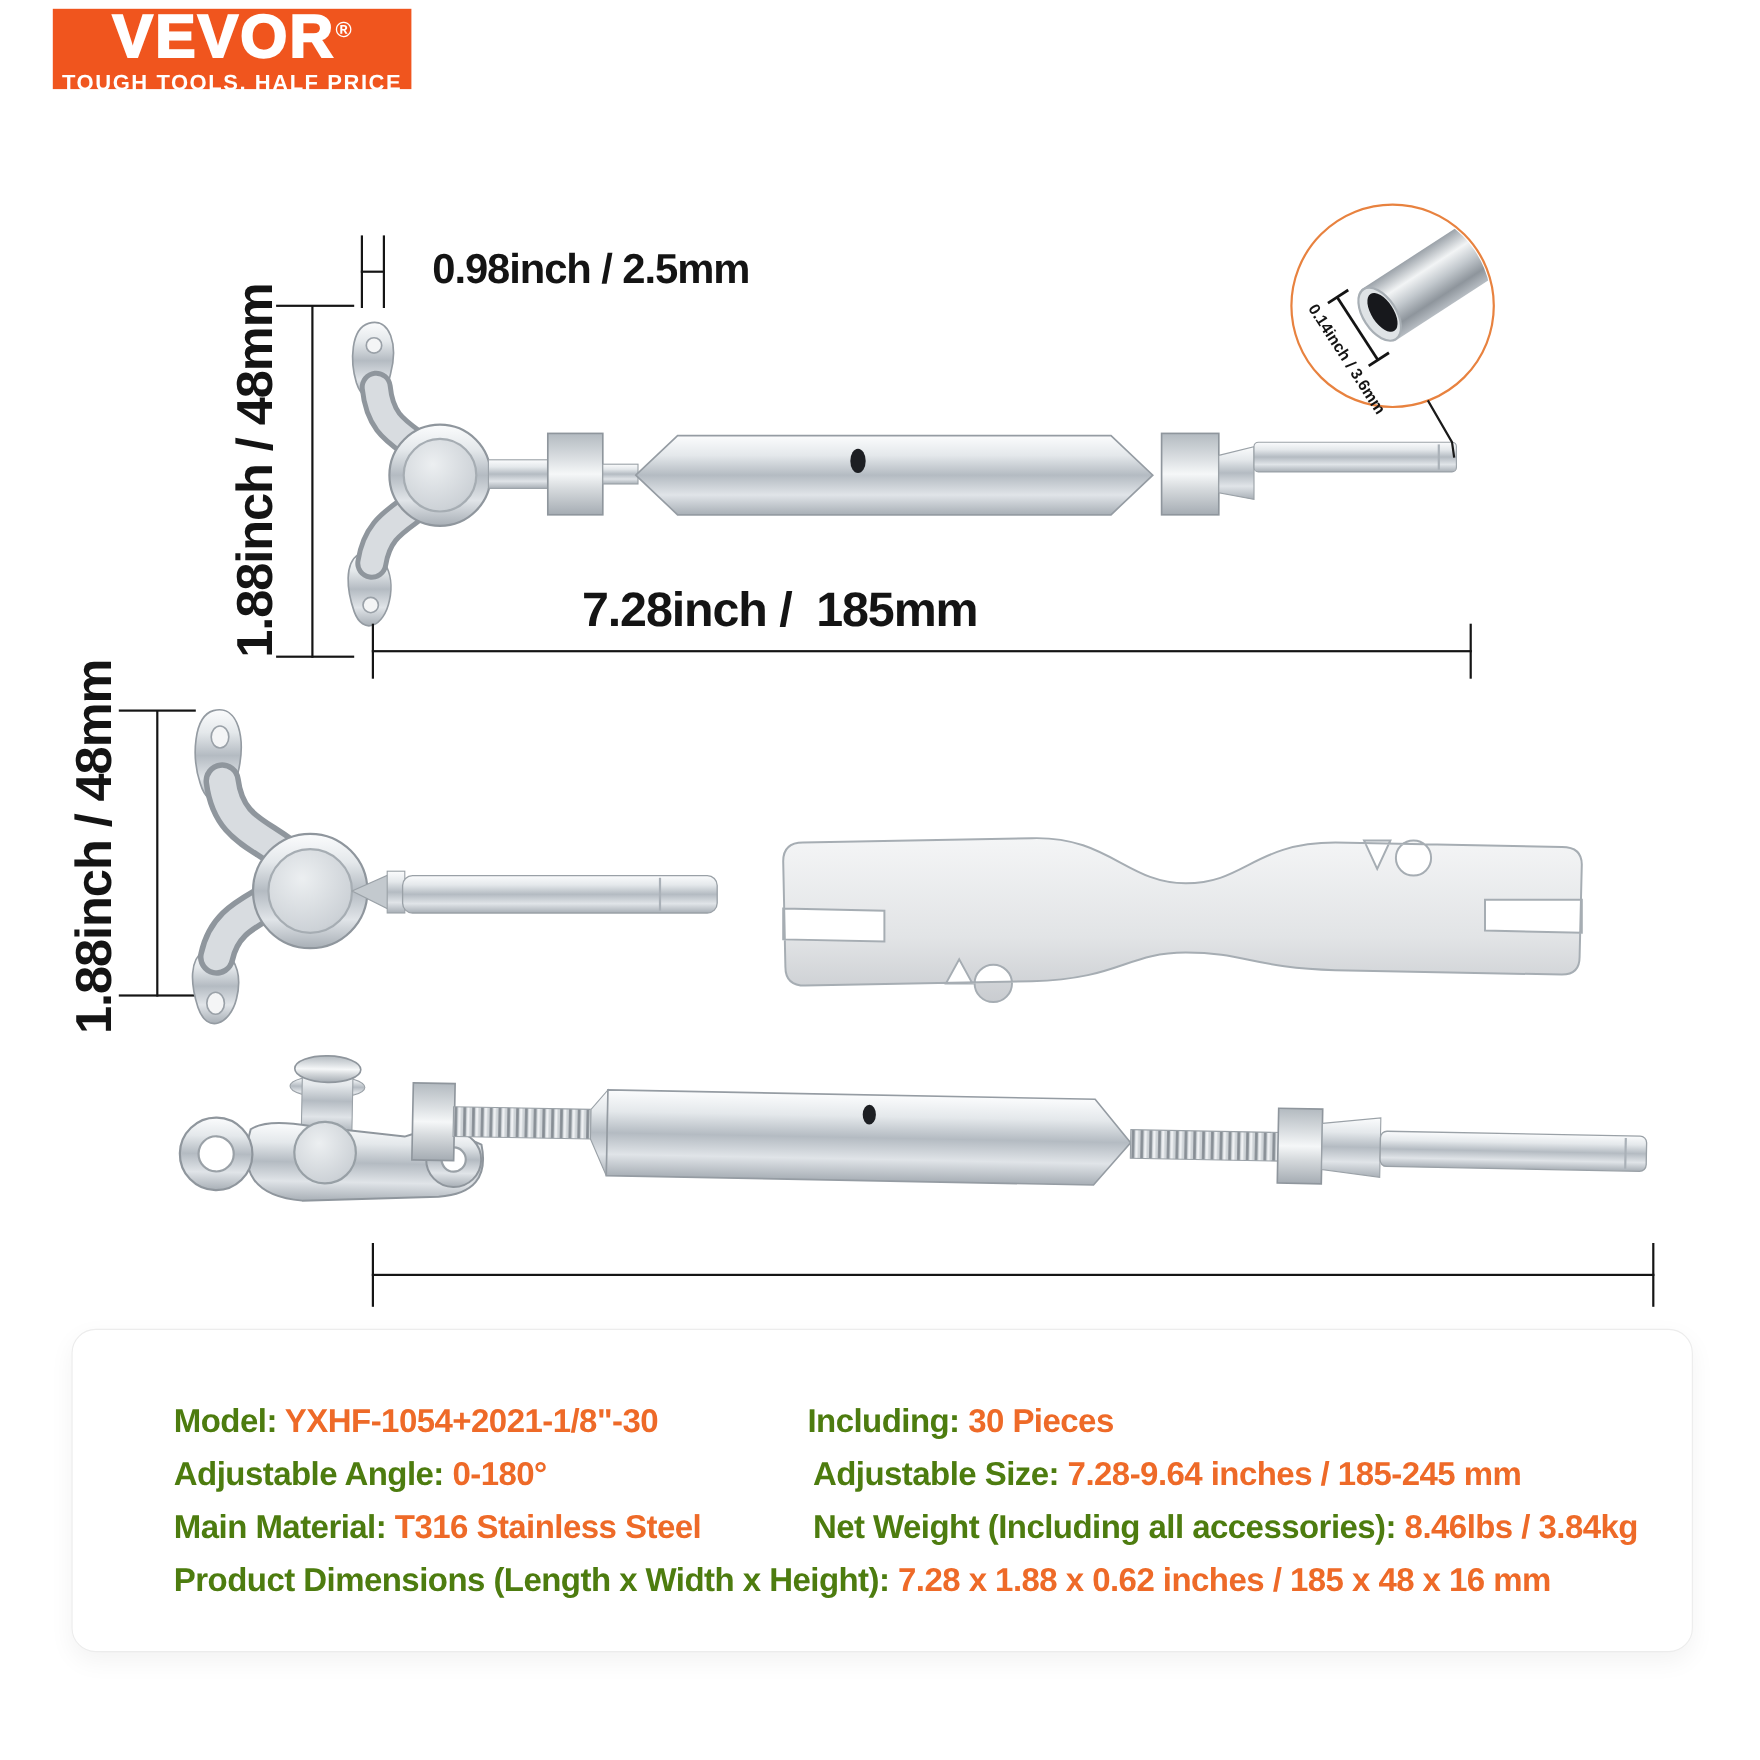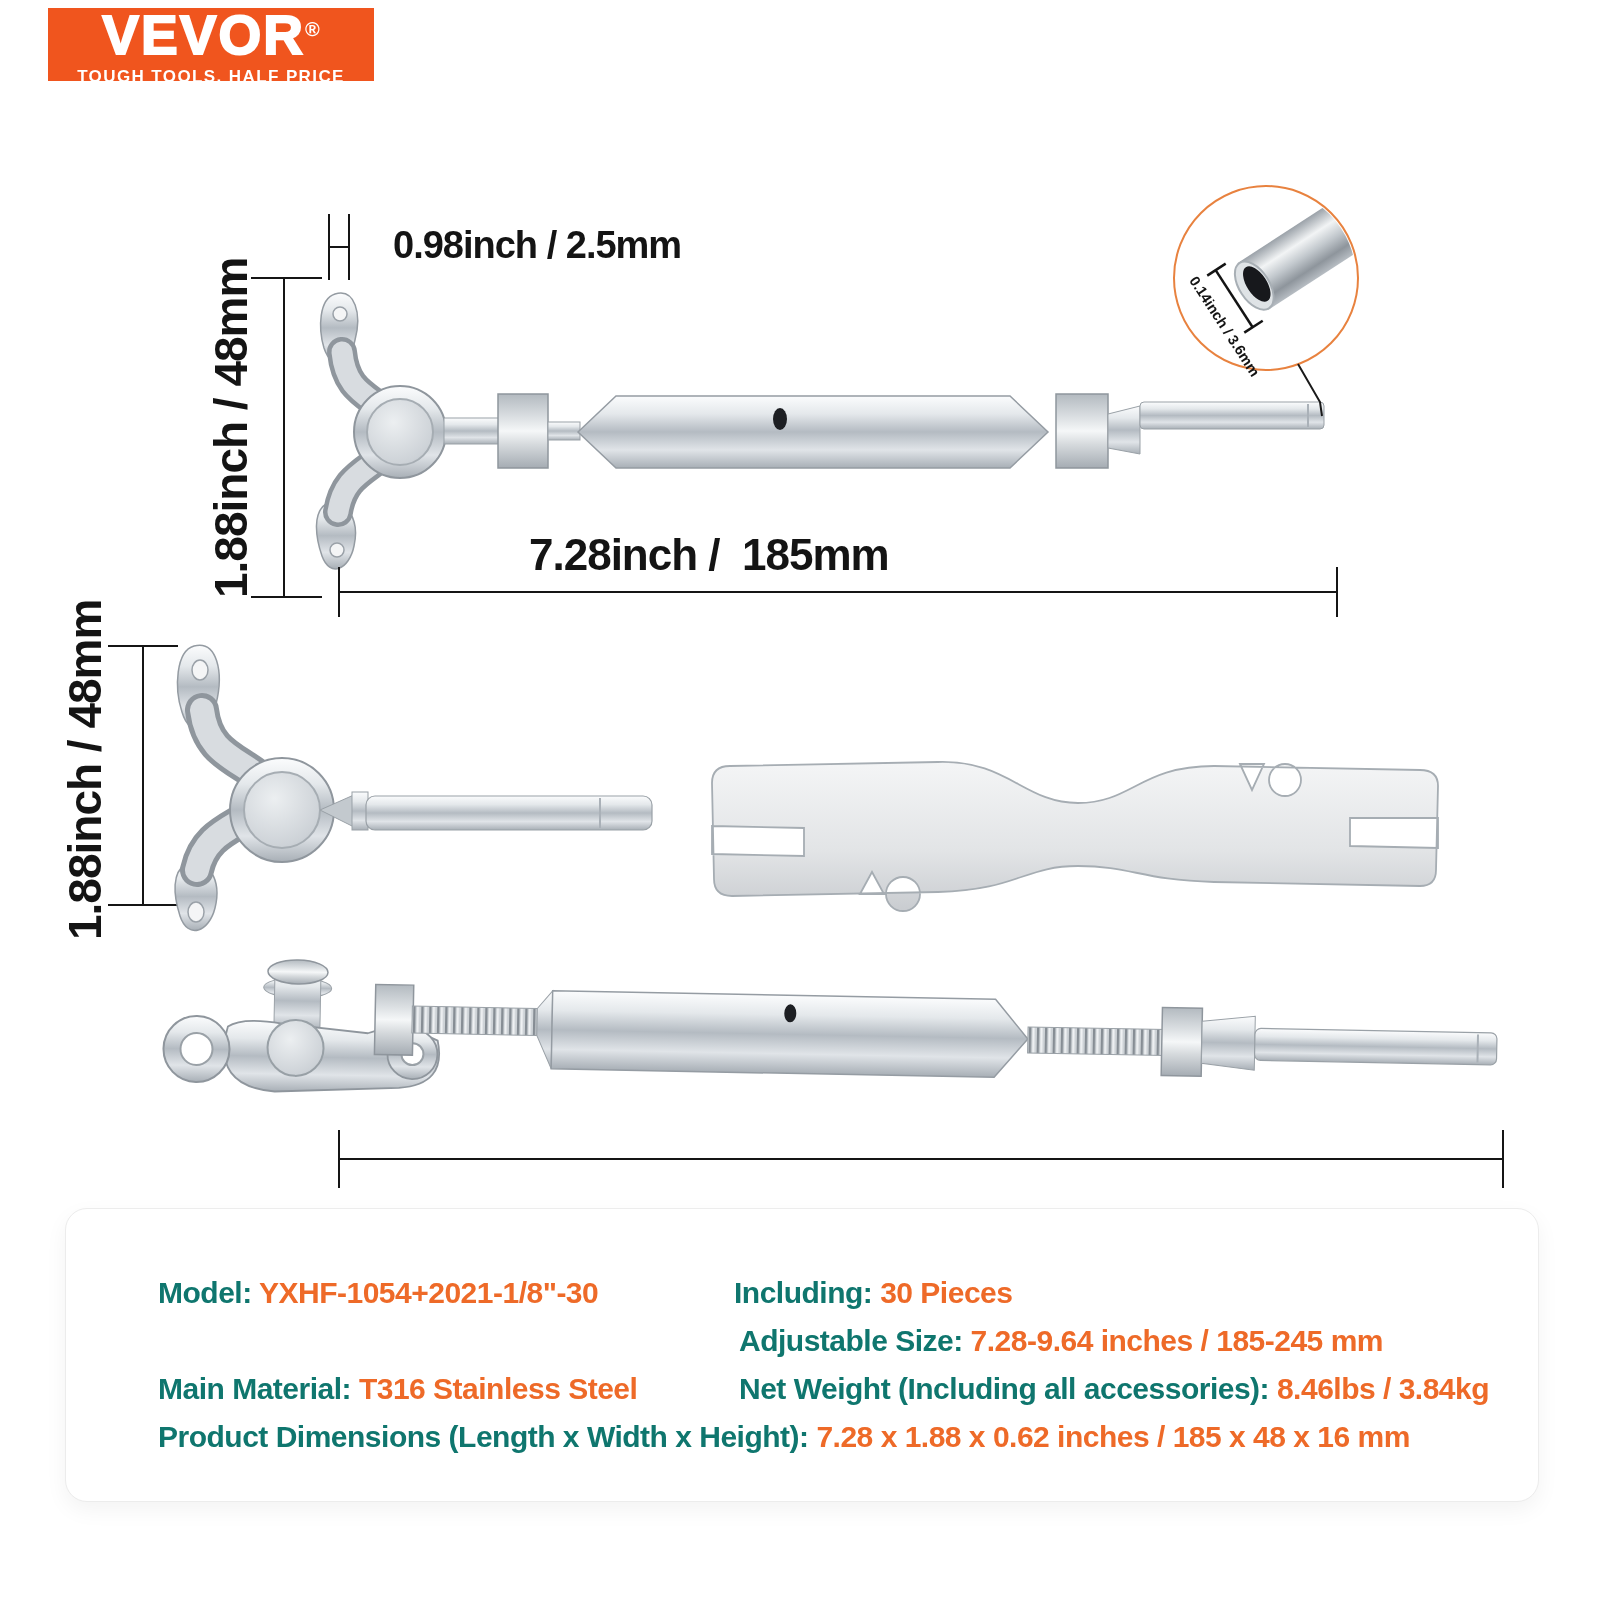--- a/index.html
+++ b/index.html
@@ -13,27 +13,27 @@
              white-space:pre-wrap;margin-left:29px;}
   .vlabel{position:absolute;font-weight:bold;color:#141414;letter-spacing:-1px;
           transform:rotate(-90deg);transform-origin:left top;text-align:center;
           white-space:nowrap;}
   
   .logo{position:absolute;left:48px;top:8px;width:326px;height:73px;background:#f0551e;
         display:flex;flex-direction:column;align-items:center;justify-content:center;}
   .logo-name{color:#fff;font-size:55px;font-weight:700;letter-spacing:2px;line-height:52px;
              -webkit-text-stroke:2px #ffffff;}
   .logo-reg{font-size:20px;font-weight:700;-webkit-text-stroke:0;vertical-align:18px;letter-spacing:0;}
-  .logo-tag{color:#fff;font-size:17px;font-weight:700;letter-spacing:1.4px;margin-top:6px;}
+  .logo-tag{color:#fff;font-size:20px;font-weight:700;letter-spacing:1.4px;margin-top:6px;}
   
   .panel{position:absolute;left:65px;top:1208px;width:1472px;height:292px;background:#fff;
          border:1px solid #ececec;border-radius:22px;box-shadow:0 8px 22px rgba(0,0,0,.05);}
   .spec-item{position:absolute;font-size:30px;font-weight:bold;letter-spacing:-.5px;
              white-space:pre-wrap;}
-  .spec-label{color:#0f766e;}
+  .spec-label{color:#4d7c0f;}
   .spec-value{color:#ee6a28;}
   svg{position:absolute;overflow:visible;}
   .defs-holder{width:0;height:0;position:absolute;}
 </style>
 </head>
 <body>
 
 <div class="stage">
 
   <svg class="defs-holder" aria-hidden="true">
@@ -209,20 +209,23 @@
   <div class="vline" style="left:1502px;top:1130px;height:58px"></div>
 
   <div class="panel">
     <span class="spec-item" style="left:45px;top:33px">
       <span class="spec-label">Model: </span><span class="spec-value">YXHF-1054+2021-1/8"-30</span>
     </span>
     <span class="spec-item" style="left:621px;top:33px">
       <span class="spec-label">Including: </span><span class="spec-value">30 Pieces</span>
     </span>
 
+    <span class="spec-item" style="left:45px;top:81px">
+      <span class="spec-label">Adjustable Angle: </span><span class="spec-value">0-180°</span>
+    </span>
     <span class="spec-item" style="left:626px;top:81px">
       <span class="spec-label">Adjustable Size: </span><span class="spec-value">7.28-9.64 inches / 185-245 mm</span>
     </span>
 
     <span class="spec-item" style="left:45px;top:129px">
       <span class="spec-label">Main Material: </span><span class="spec-value">T316 Stainless Steel</span>
     </span>
     <span class="spec-item" style="left:626px;top:129px">
       <span class="spec-label">Net Weight (Including all accessories): </span><span class="spec-value">8.46lbs / 3.84kg</span>
     </span>

